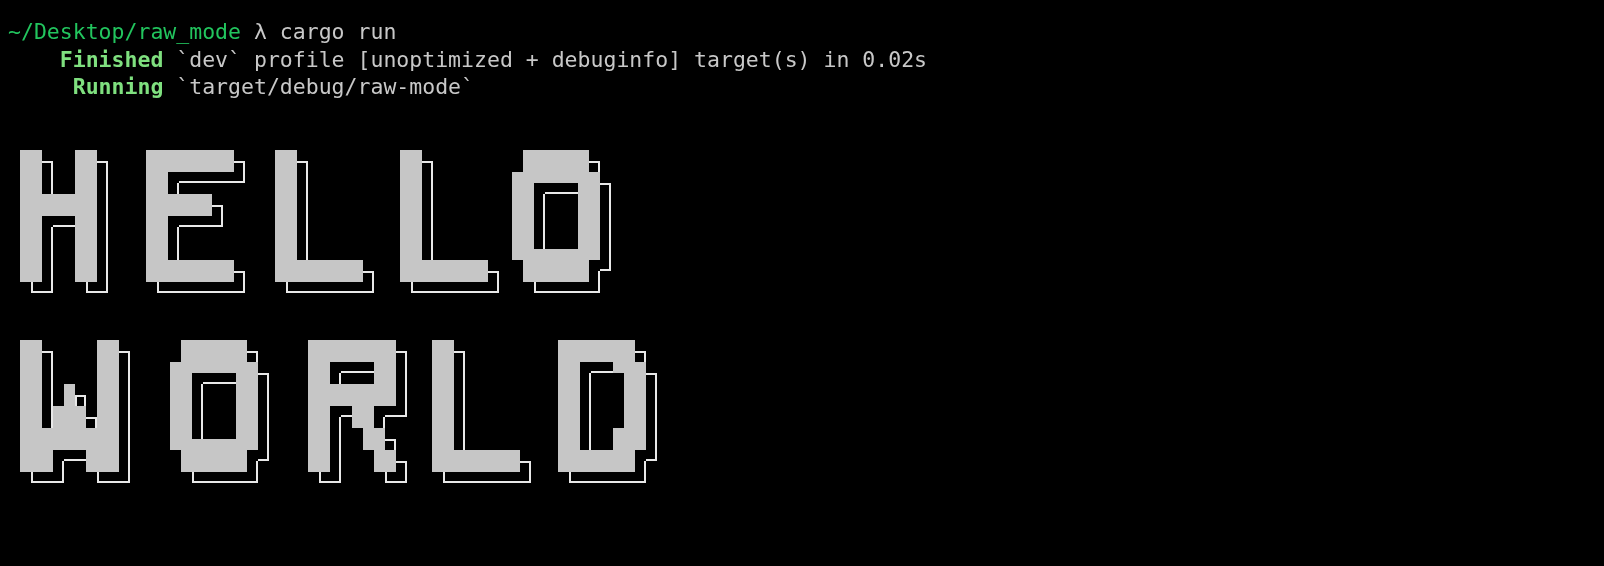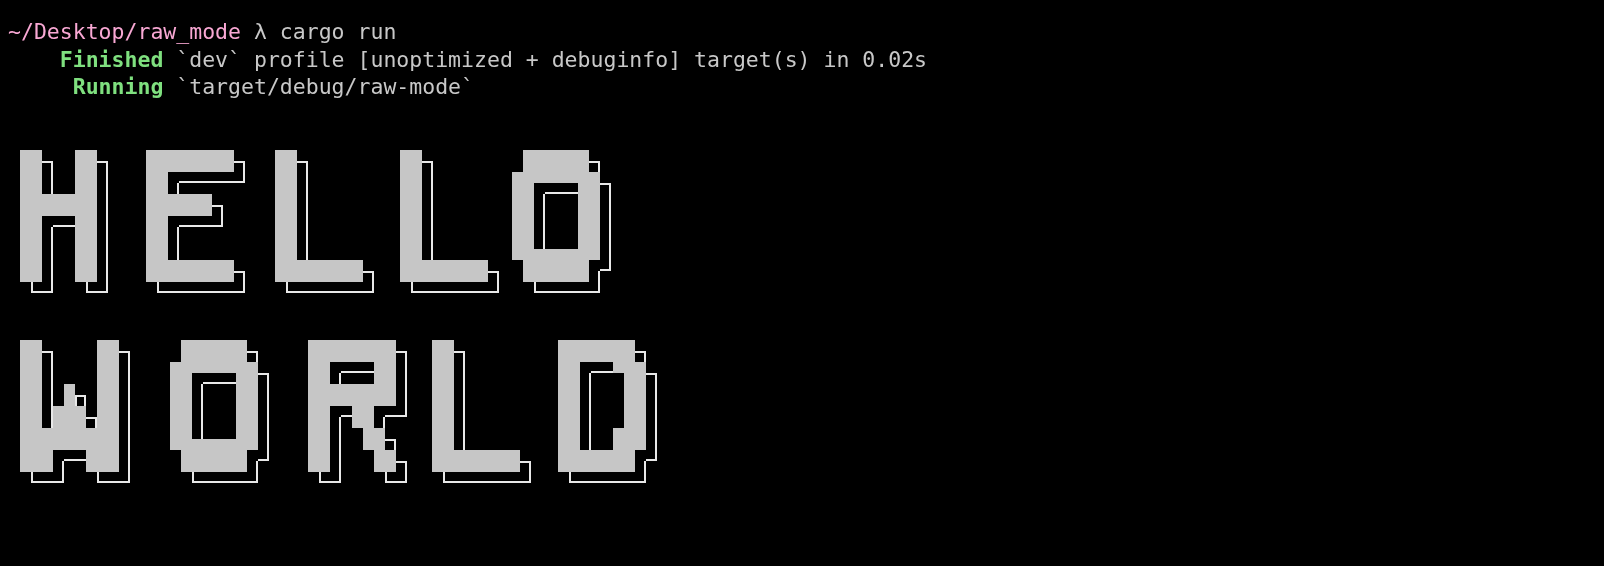--- a/index.html
+++ b/index.html
@@ -20,21 +20,21 @@
   #console {
     position: absolute;
     left: 8px;
     top: 18px;
     font-size: 21.5px;
     line-height: 27.5px;
     white-space: pre;
     letter-spacing: 0px;
   }
   .line { white-space: pre; }
-  .c-green   { color: #f9a8d4; }
+  .c-green   { color: #22c55e; }
   .c-brgreen { color: #7fe07f; font-weight: bold; }
   .c-white   { color: #c8c8c8; }
 
   
   #banner {
     position: absolute;
     left: 0;
     top: 140px;
     width: 1604px;
     height: 400px;

